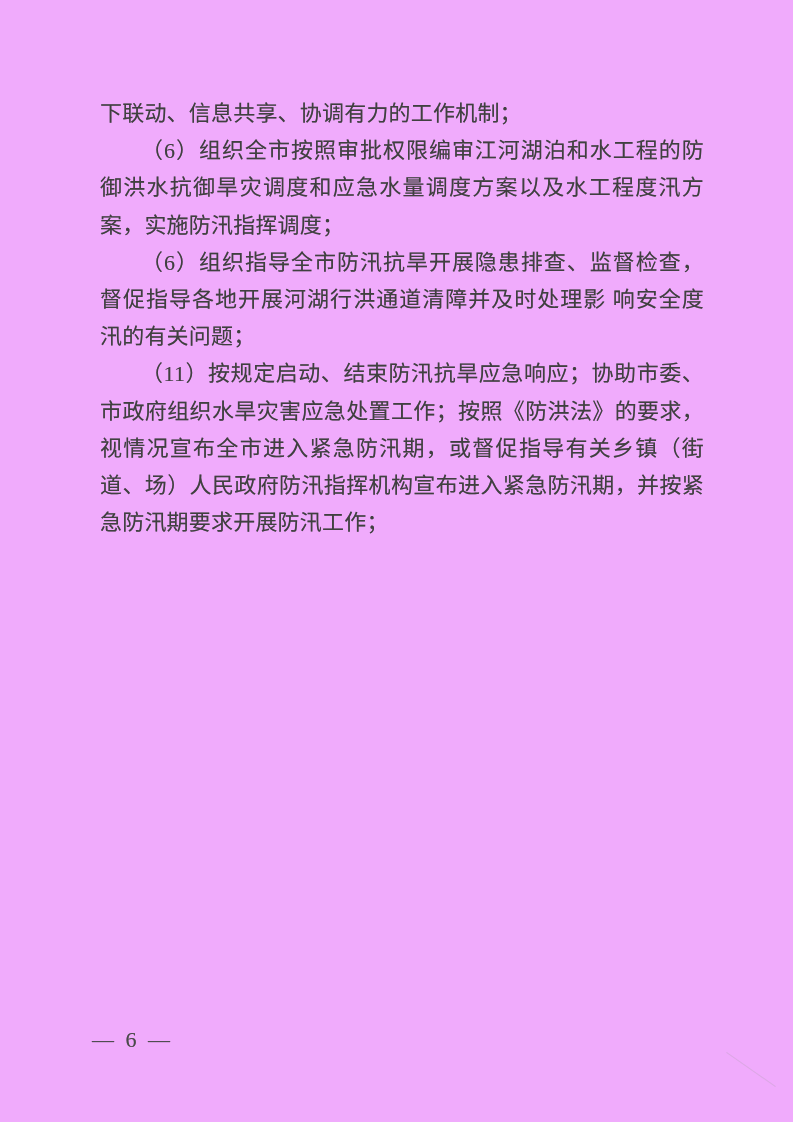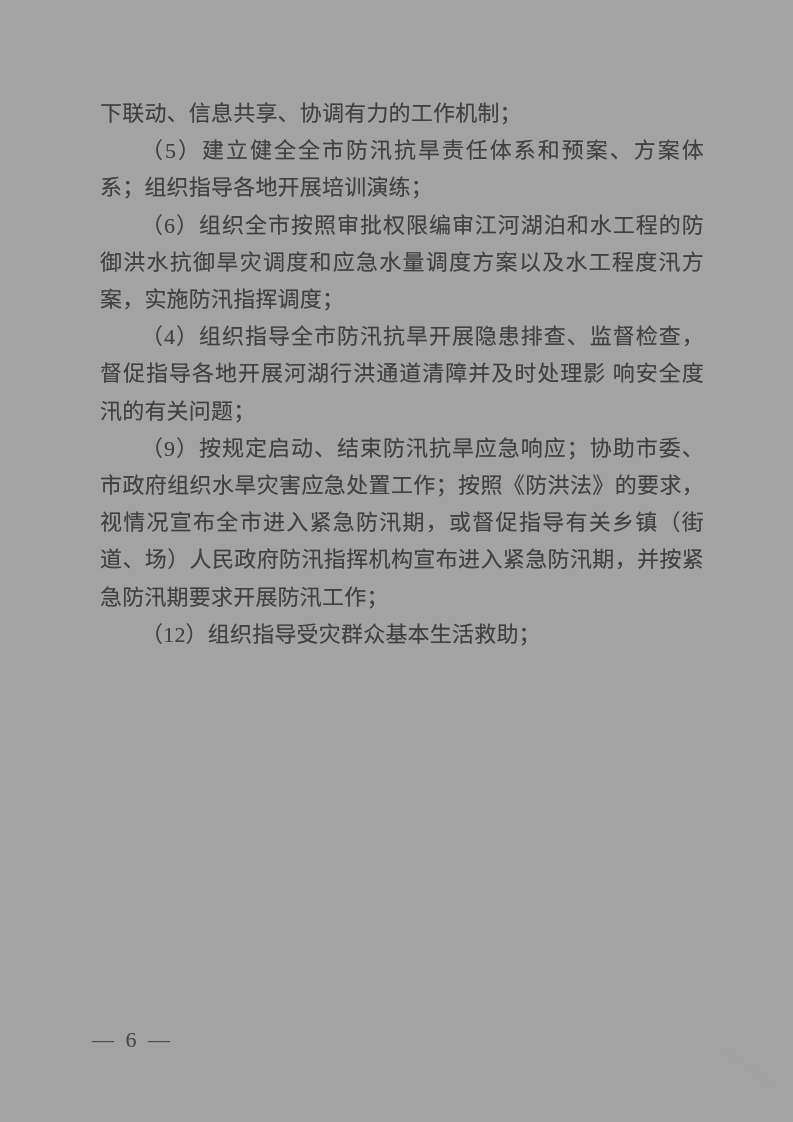--- a/index.html
+++ b/index.html
@@ -50,24 +50,22 @@
     bottom: 52px;
     width: 60px;
     height: 1px;
     background: rgba(160,160,160,0.25);
     transform: rotate(35deg);
   }
 </style>
 </head>
 <body>
 
-<div class="page" style="background: #a3a3a3;">
+<div class="page" style="background: #f0abfc;">
   <div class="doc-body" style="color: rgb(64, 64, 64);">
       <p class="para">下联动、信息共享、协调有力的工作机制；</p>
-      <p class="para indent">（5）建立健全全市防汛抗旱责任体系和预案、方案体系；组织指导各地开展培训演练；</p>
       <p class="para indent">（6）组织全市按照审批权限编审江河湖泊和水工程的防御洪水抗御旱灾调度和应急水量调度方案以及水工程度汛方案，实施防汛指挥调度；</p>
-      <p class="para indent">（4）组织指导全市防汛抗旱开展隐患排查、监督检查，督促指导各地开展河湖行洪通道清障并及时处理影 响安全度汛的有关问题；</p>
-      <p class="para indent">（9）按规定启动、结束防汛抗旱应急响应；协助市委、市政府组织水旱灾害应急处置工作；按照《防洪法》的要求，视情况宣布全市进入紧急防汛期，或督促指导有关乡镇（街道、场）人民政府防汛指挥机构宣布进入紧急防汛期，并按紧急防汛期要求开展防汛工作；</p>
-      <p class="para indent">（12）组织指导受灾群众基本生活救助；</p>
+      <p class="para indent">（6）组织指导全市防汛抗旱开展隐患排查、监督检查，督促指导各地开展河湖行洪通道清障并及时处理影 响安全度汛的有关问题；</p>
+      <p class="para indent">（11）按规定启动、结束防汛抗旱应急响应；协助市委、市政府组织水旱灾害应急处置工作；按照《防洪法》的要求，视情况宣布全市进入紧急防汛期，或督促指导有关乡镇（街道、场）人民政府防汛指挥机构宣布进入紧急防汛期，并按紧急防汛期要求开展防汛工作；</p>
     </div>
   <div class="page-footer">— 6 —</div>
   <div class="scan-artifact"></div>
 </div>
 
 </body></html>

